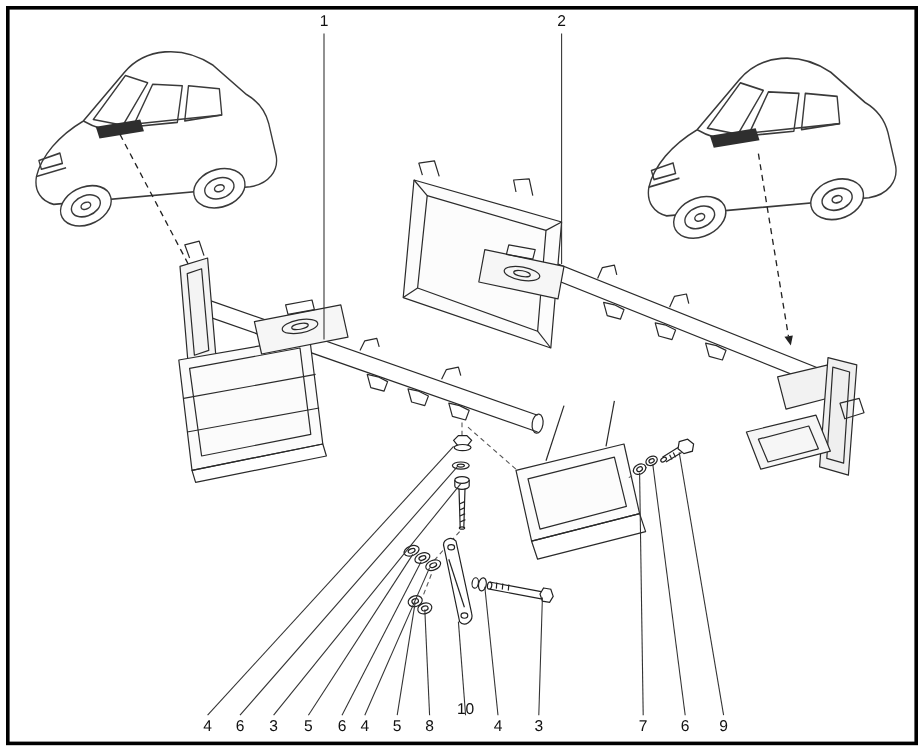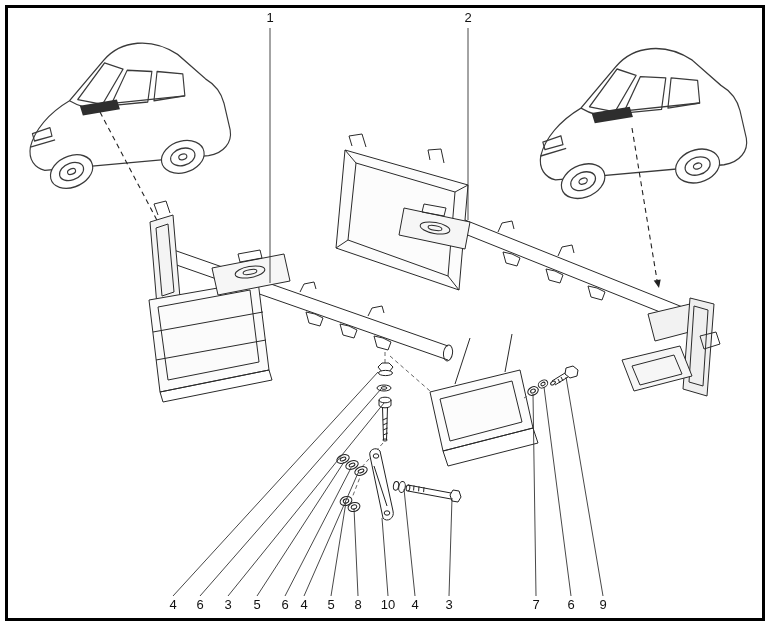--- a/index.html
+++ b/index.html
@@ -213,21 +213,21 @@
   <div class="callout" style="left:468px;top:11px">2</div>
 
   <div class="callout" style="left:173px;top:598px">4</div>
   <div class="callout" style="left:200px;top:598px">6</div>
   <div class="callout" style="left:228px;top:598px">3</div>
   <div class="callout" style="left:257px;top:598px">5</div>
   <div class="callout" style="left:285px;top:598px">6</div>
   <div class="callout" style="left:304px;top:598px">4</div>
   <div class="callout" style="left:331px;top:598px">5</div>
   <div class="callout" style="left:358px;top:598px">8</div>
-  <div class="callout" style="left:388px;top:598px">10</div>
+  <div class="callout" style="left:388px;top:584px">10</div>
   <div class="callout" style="left:415px;top:598px">4</div>
   <div class="callout" style="left:449px;top:598px">3</div>
   <div class="callout" style="left:536px;top:598px">7</div>
   <div class="callout" style="left:571px;top:598px">6</div>
   <div class="callout" style="left:603px;top:598px">9</div>
 
   <div class="frame"></div>
 </div>
 
 </body></html>

